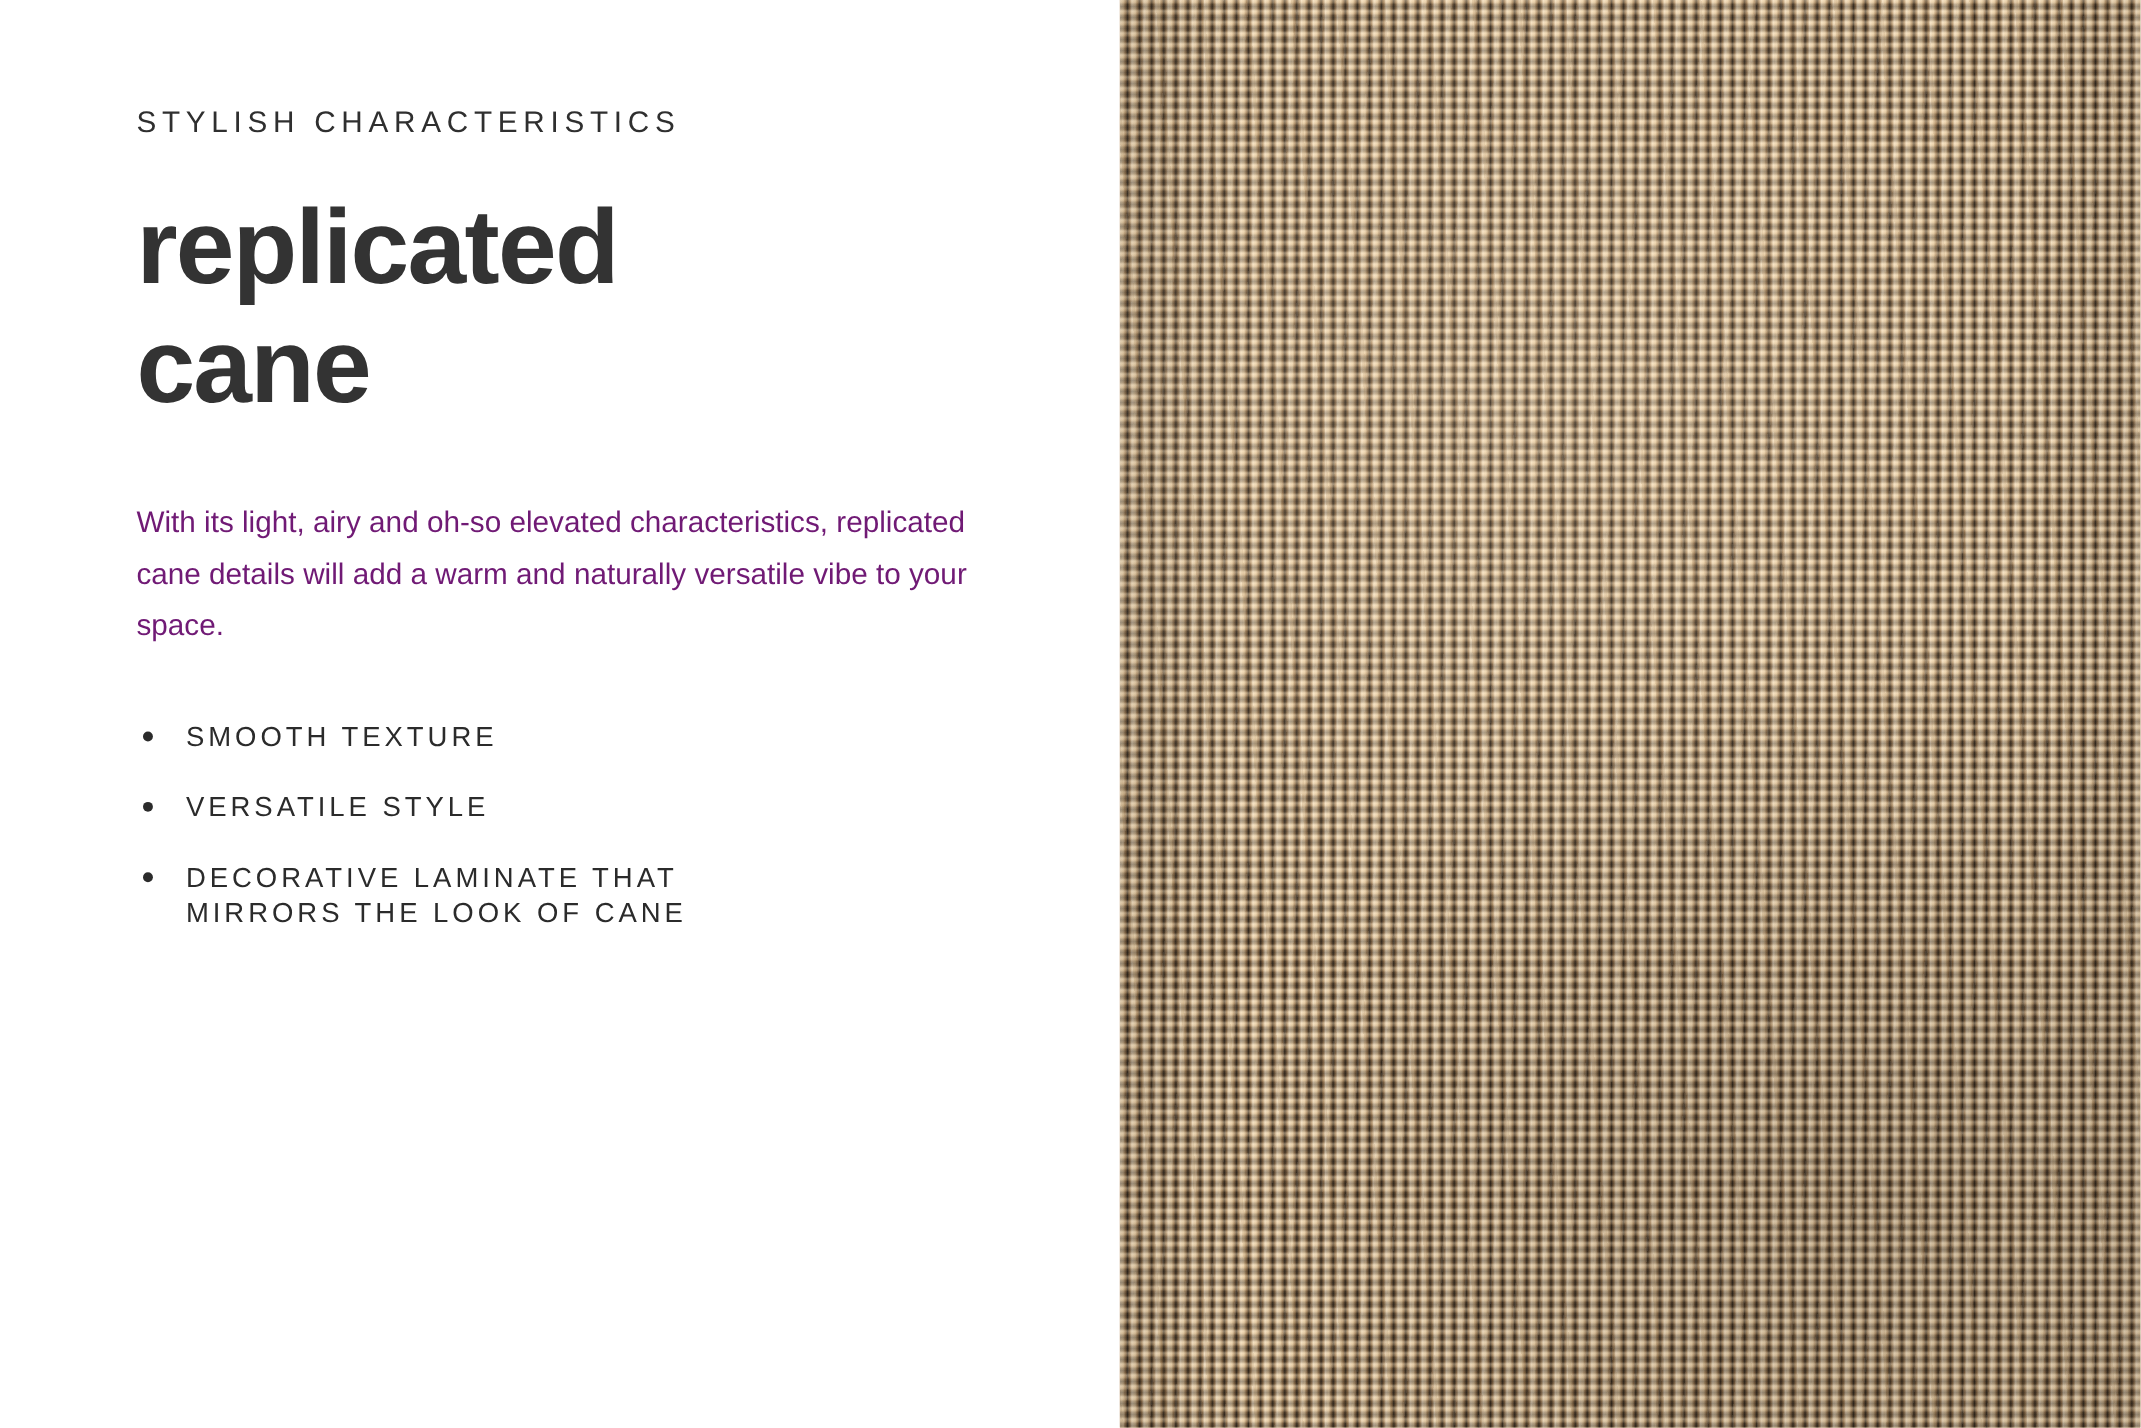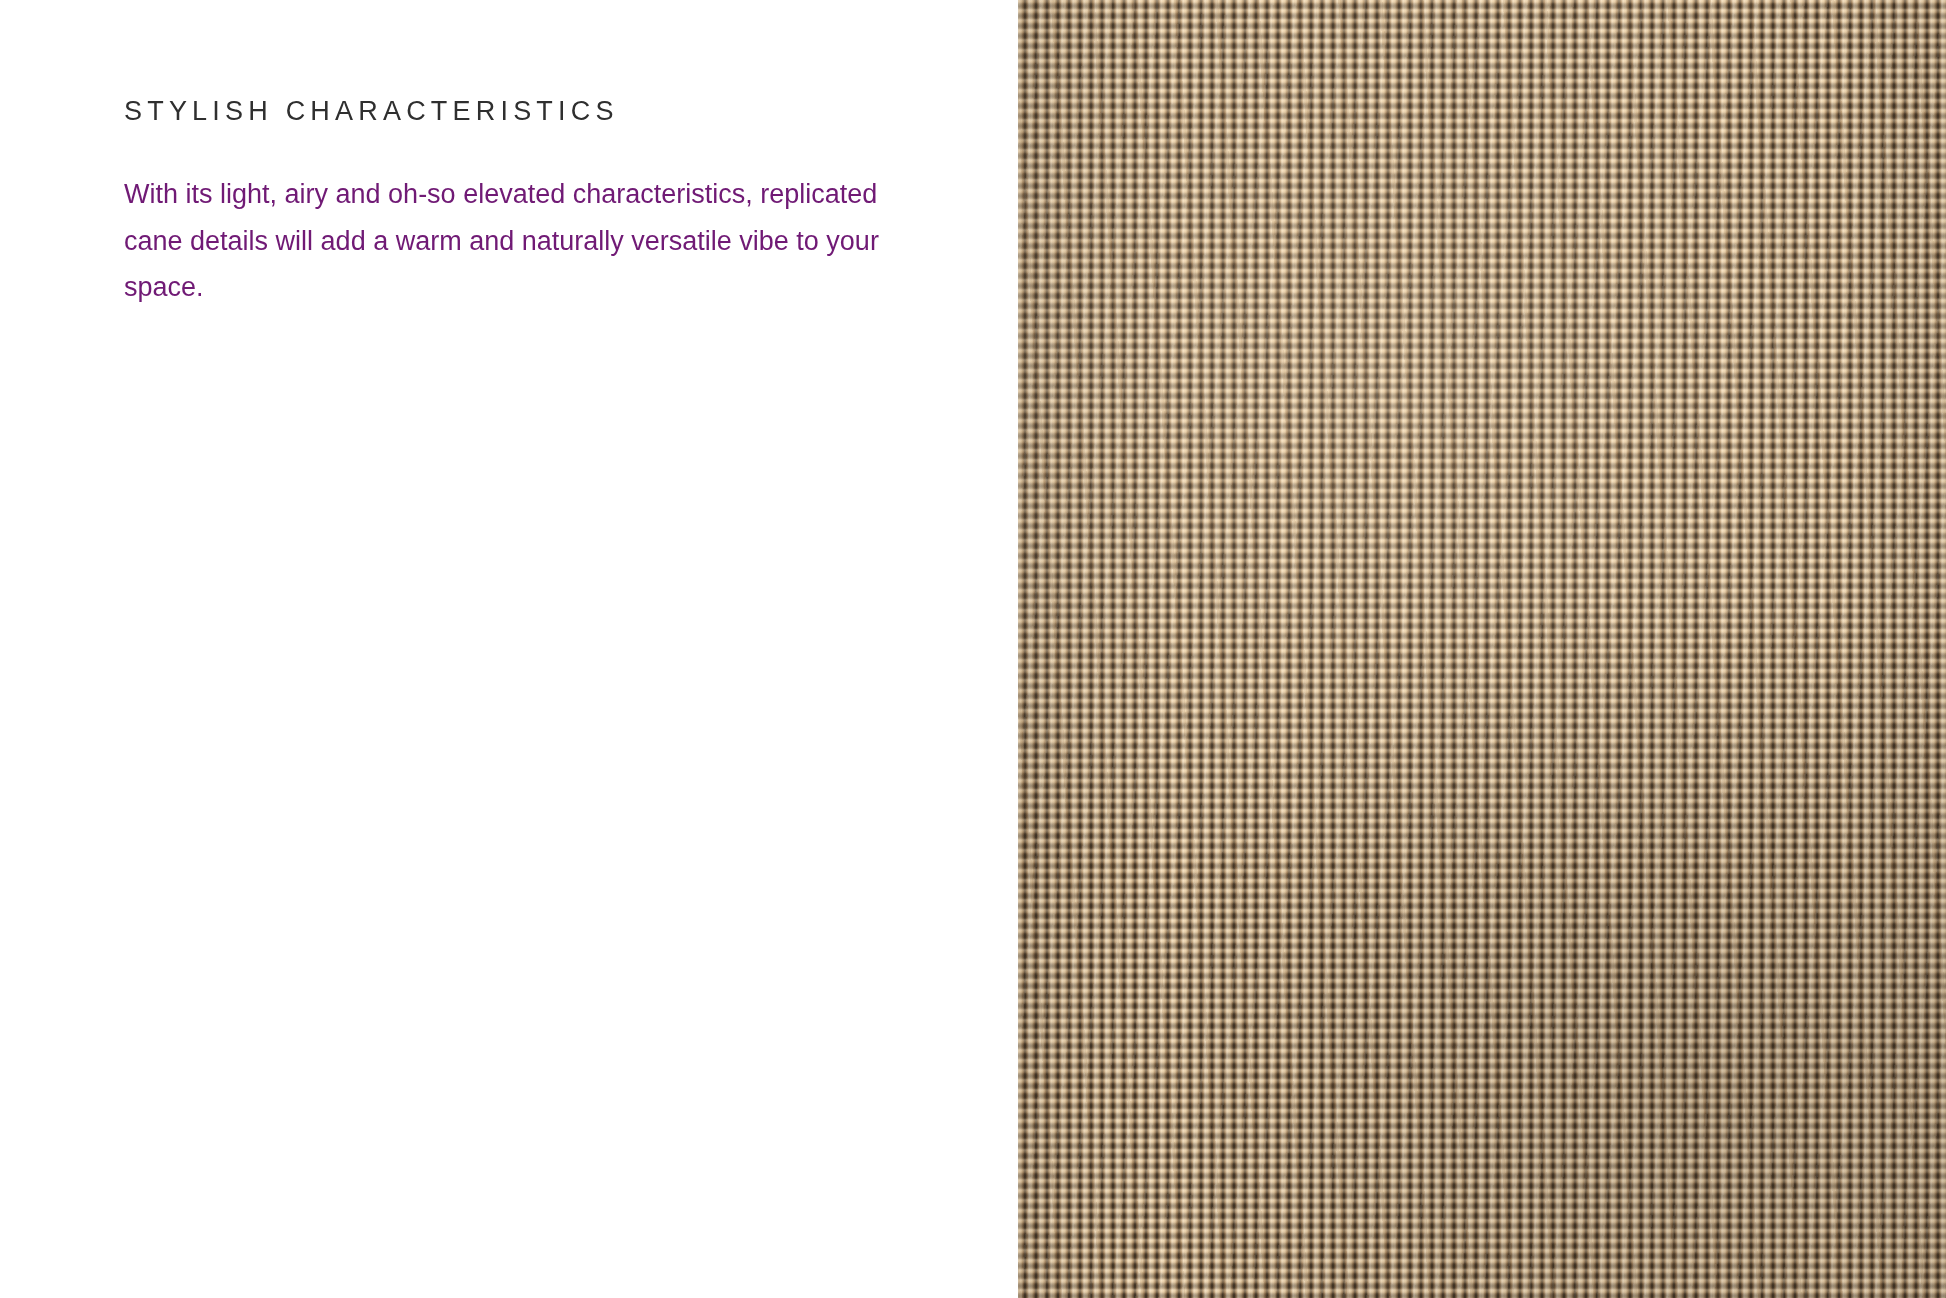--- a/index.html
+++ b/index.html
@@ -194,23 +194,39 @@
 </head>
 <body>
 
 <div class="page">
 
   <div class="left-panel">
     <div class="content">
 
       <div class="eyebrow">STYLISH CHARACTERISTICS</div>
 
+      <h1 class="headline">replicated cane</h1>
 
       <p class="body-copy">With its light, airy and oh-so elevated characteristics, replicated cane details will add a warm and naturally versatile vibe to your space.</p>
 
+      <ul class="feature-list">
+        <li class="feature-item">
+          <span class="bullet"></span>
+          <span>SMOOTH TEXTURE</span>
+        </li>
+        <li class="feature-item">
+          <span class="bullet"></span>
+          <span>VERSATILE STYLE</span>
+        </li>
+        <li class="feature-item">
+          <span class="bullet"></span>
+          <span>DECORATIVE LAMINATE THAT</span>
+          <span class="line2">MIRRORS THE LOOK OF CANE</span>
+        </li>
+      </ul>
 
     </div>
   </div>
 
   <div class="photo-panel">
     <div class="weave-warp"></div>
     <div class="weave-weft"></div>
     <div class="weave-fibers"></div>
     <div class="weave-shade"></div>
   </div>

